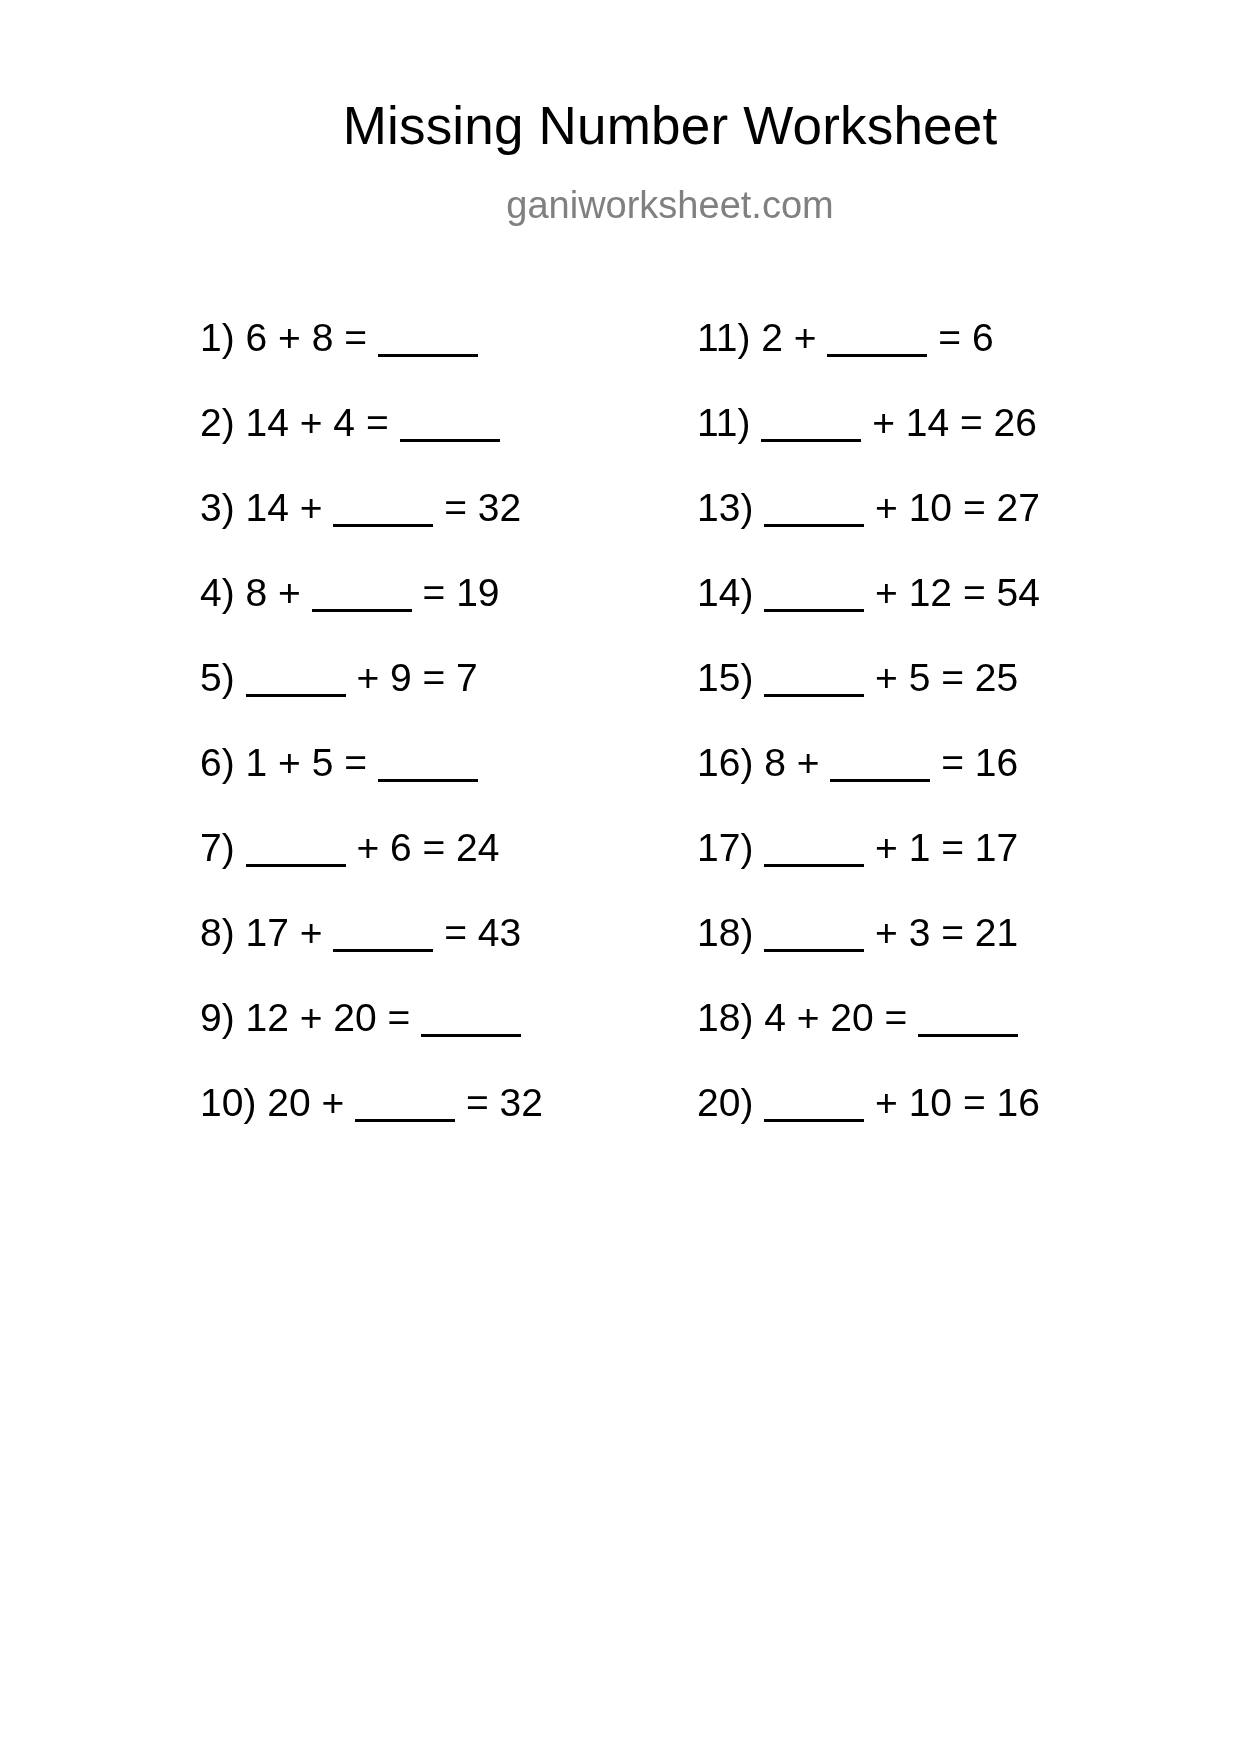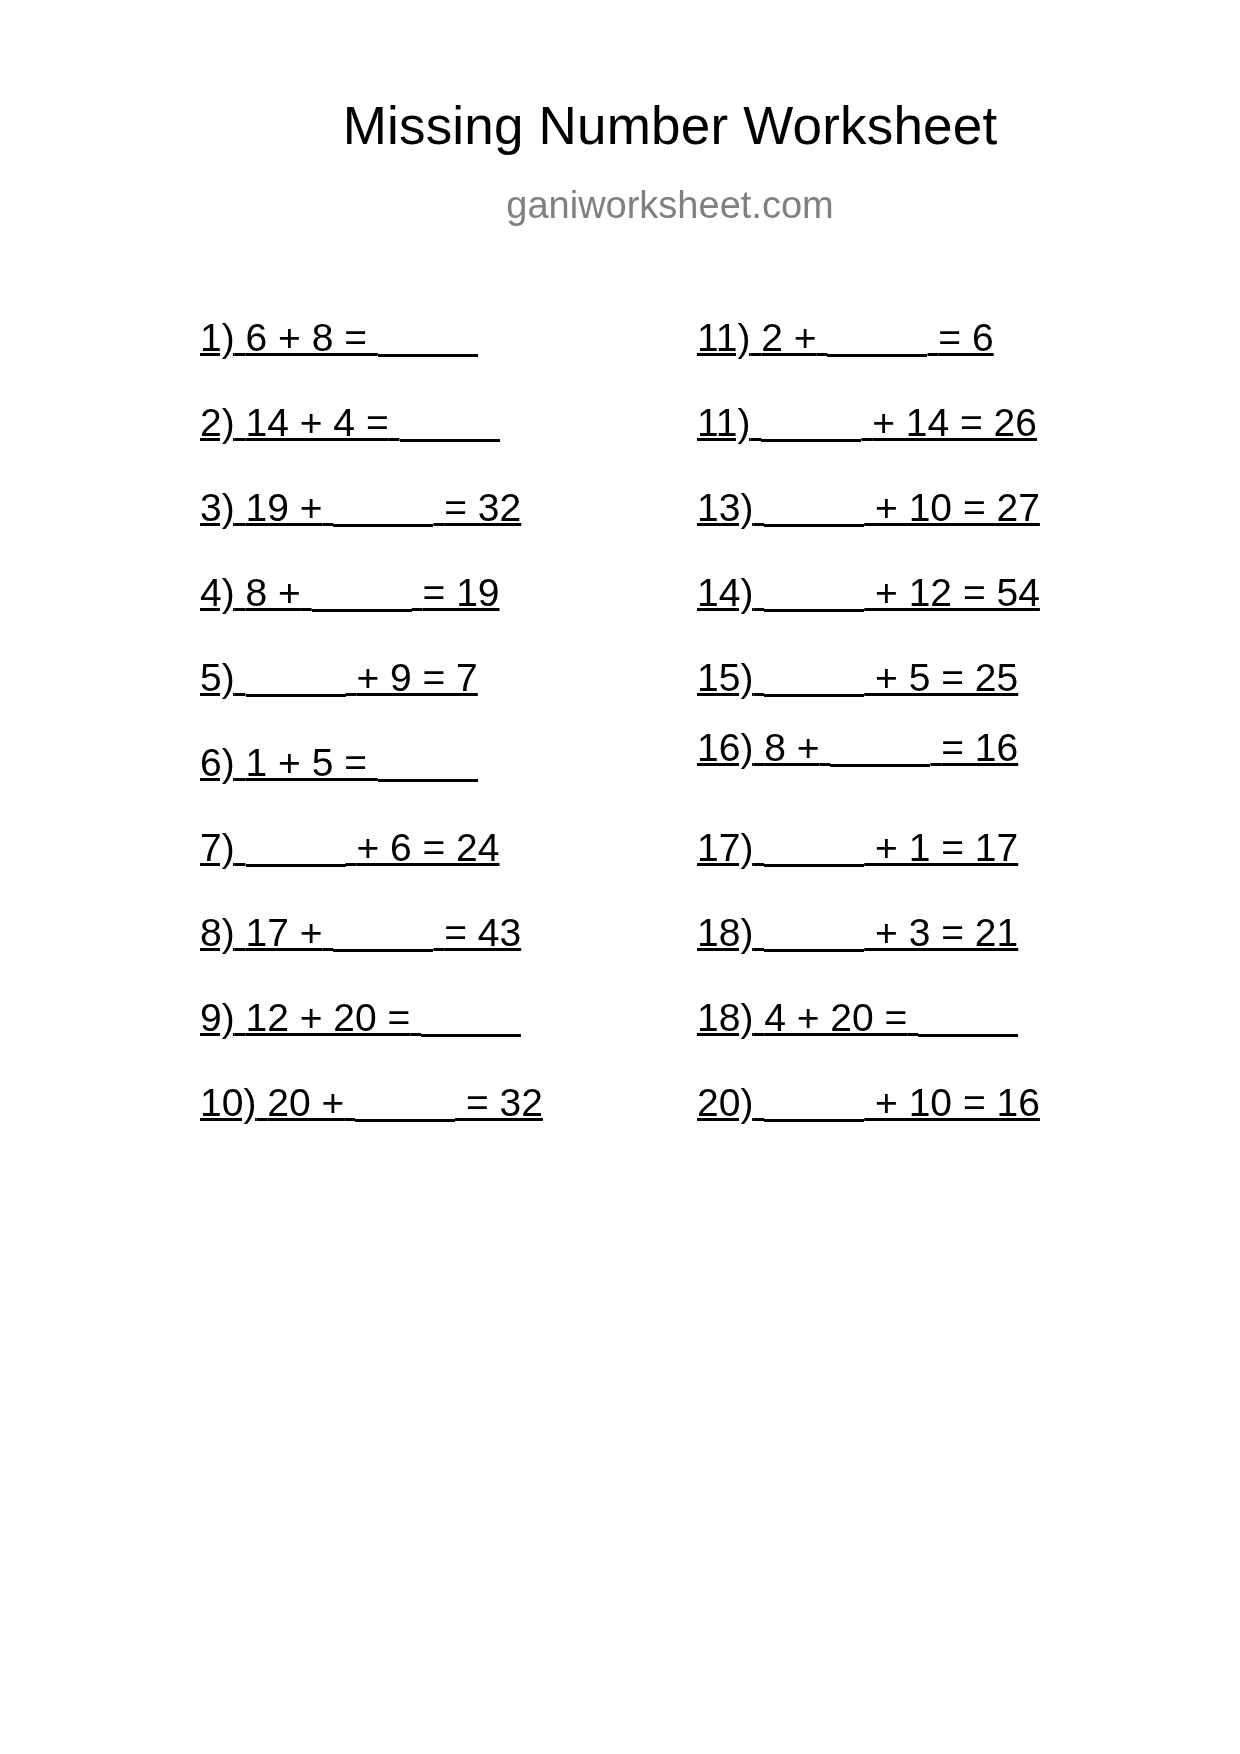--- a/index.html
+++ b/index.html
@@ -42,21 +42,20 @@
       top: 350px;
     }
     .col-left { left: 200px; }
     .col-right { left: 697px; }
     .problem {
       position: absolute;
       left: 0;
       white-space: nowrap;
       font-size: 39px;
       line-height: 44px;
-      text-decoration: underline;
     }
     .blank {
       display: inline-block;
       width: 100px;
       height: 30px;
       border-bottom: 3px solid #000000;
       vertical-align: baseline;
       margin-bottom: -6px;
     }
   </style>
@@ -74,21 +73,21 @@
     <span></span>
   </div>
   <div class="problem" style="top:51px">
     <span>2)</span>
     <span>14 + 4 =</span>
     <span class="blank"></span>
     <span></span>
   </div>
   <div class="problem" style="top:136px">
     <span>3)</span>
-    <span>19 +</span>
+    <span>14 +</span>
     <span class="blank"></span>
     <span>= 32</span>
   </div>
   <div class="problem" style="top:221px">
     <span>4)</span>
     <span>8 +</span>
     <span class="blank"></span>
     <span>= 19</span>
   </div>
   <div class="problem" style="top:306px">
@@ -147,21 +146,21 @@
   <div class="problem" style="top:221px">
     <span>14)</span>
     <span class="blank"></span>
     <span>+ 12 = 54</span>
   </div>
   <div class="problem" style="top:306px">
     <span>15)</span>
     <span class="blank"></span>
     <span>+ 5 = 25</span>
   </div>
-  <div class="problem" style="top:376px">
+  <div class="problem" style="top:391px">
     <span>16)</span>
     <span>8 +</span>
     <span class="blank"></span>
     <span>= 16</span>
   </div>
   <div class="problem" style="top:476px">
     <span>17)</span>
     <span class="blank"></span>
     <span>+ 1 = 17</span>
   </div>

